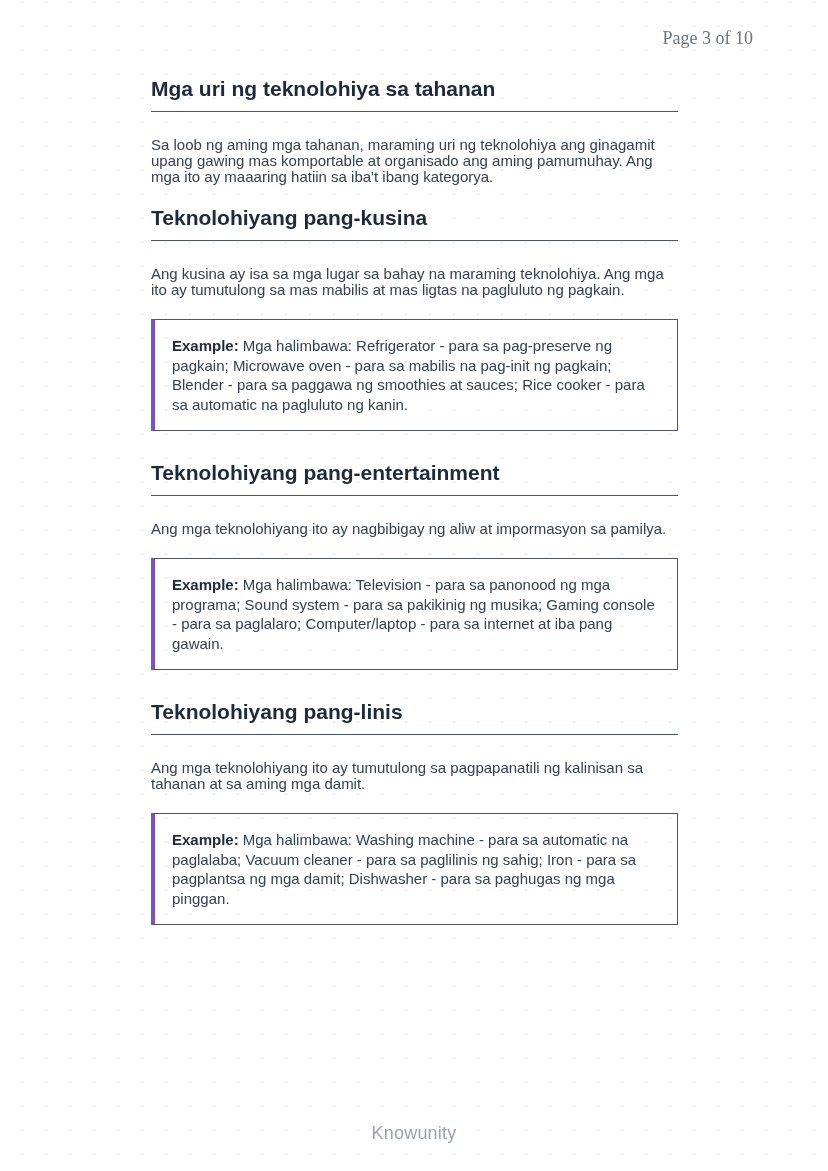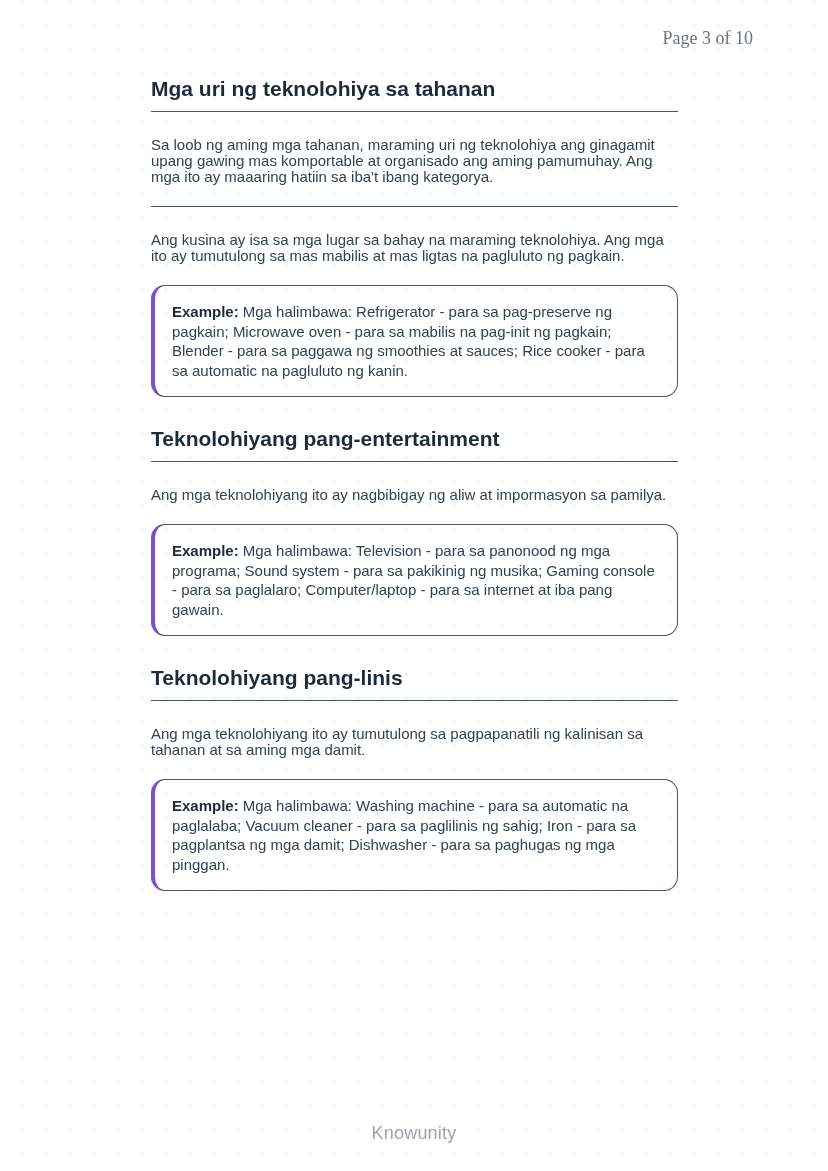--- a/index.html
+++ b/index.html
@@ -51,21 +51,21 @@
   .body-text {
     font-size: 15px;
     line-height: 16px;
     color: #334155;
     margin-bottom: 21px;
   }
 
   .example-box {
     border: 1px solid #4b5563;
     border-left: 4px solid #7a52c7;
-    border-radius: 14px;
+    border-radius: 1px;
     padding: 16px 22px 16px 17px;
     font-size: 15px;
     line-height: 19.5px;
     color: #334155;
     margin-top: 9px;
     margin-bottom: 30px;
     background: transparent;
   }
 
   .example-label {
@@ -92,20 +92,21 @@
 
 <main class="content">
 
   <section>
     <h2 class="section-heading">Mga uri ng teknolohiya sa tahanan</h2>
     <hr class="heading-rule">
     <p class="body-text">Sa loob ng aming mga tahanan, maraming uri ng teknolohiya ang ginagamit upang gawing mas komportable at organisado ang aming pamumuhay. Ang mga ito ay maaaring hatiin sa iba't ibang kategorya.</p>
   </section>
 
   <section>
+    <h2 class="section-heading">Teknolohiyang pang-kusina</h2>
     <hr class="heading-rule">
     <p class="body-text">Ang kusina ay isa sa mga lugar sa bahay na maraming teknolohiya. Ang mga ito ay tumutulong sa mas mabilis at mas ligtas na pagluluto ng pagkain.</p>
     <div class="example-box">
       <strong class="example-label">Example:</strong><span>Mga halimbawa: Refrigerator - para sa pag-preserve ng pagkain; Microwave oven - para sa mabilis na pag-init ng pagkain; Blender - para sa paggawa ng smoothies at sauces; Rice cooker - para sa automatic na pagluluto ng kanin.</span>
     </div>
   </section>
 
   <section>
     <h2 class="section-heading">Teknolohiyang pang-entertainment</h2>
     <hr class="heading-rule">

